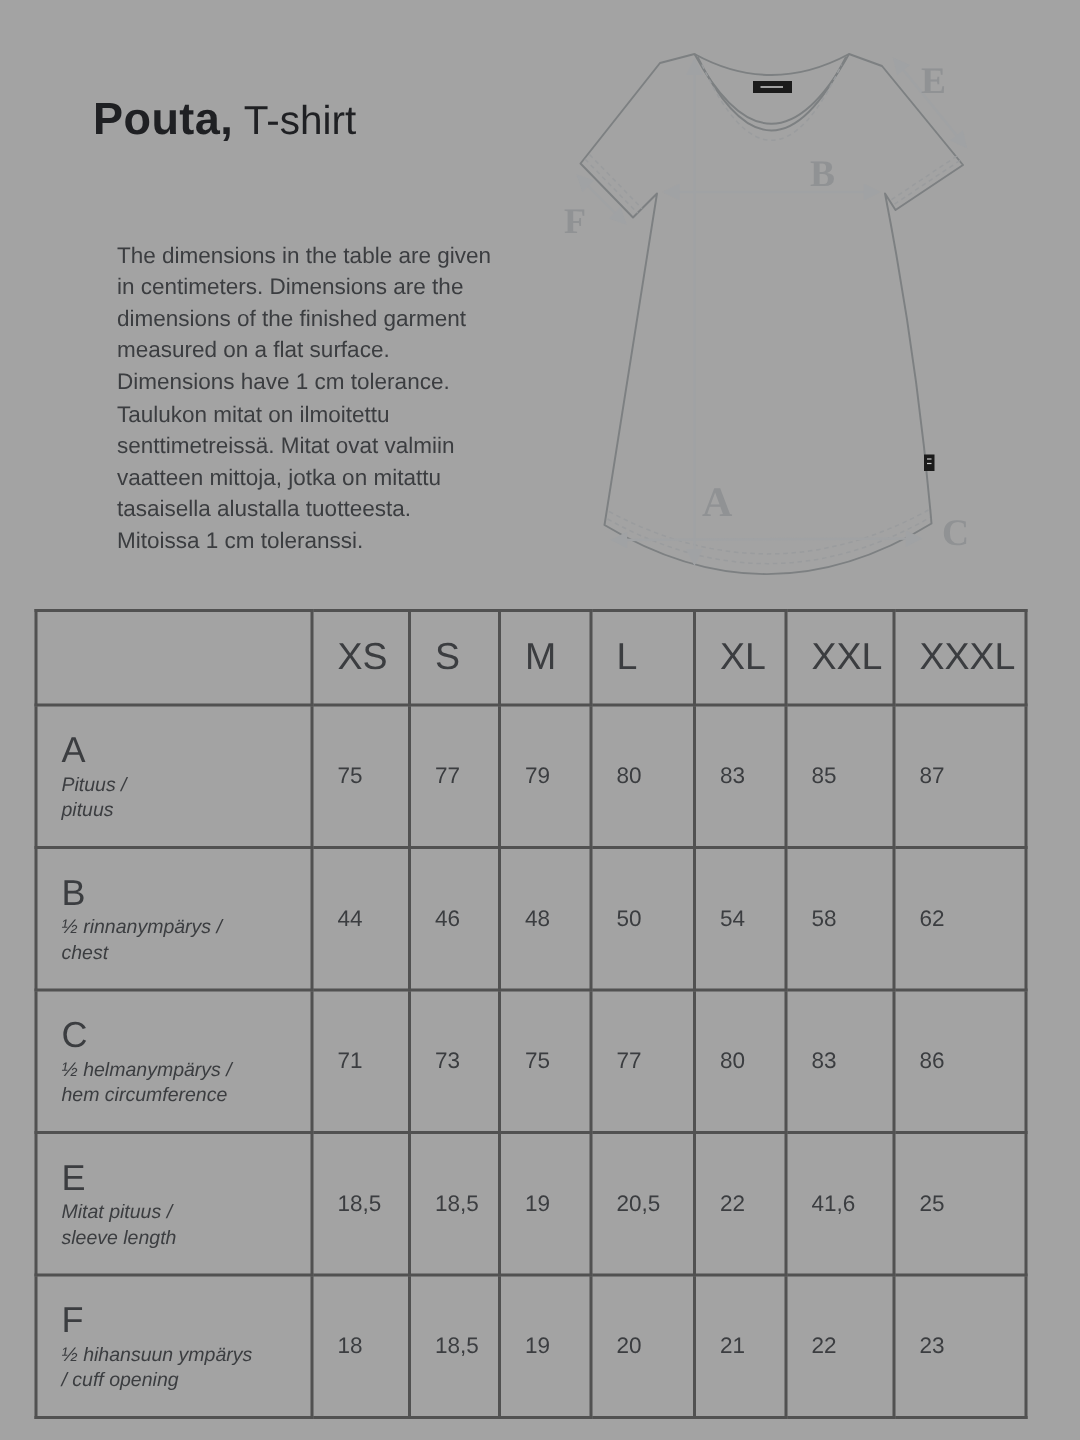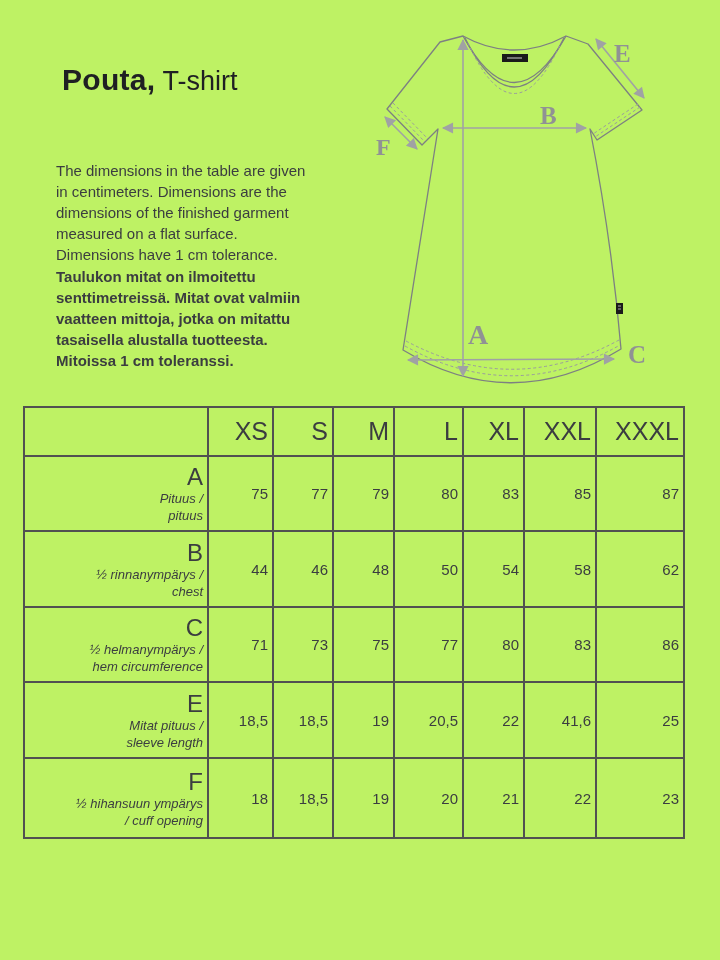--- a/index.html
+++ b/index.html
@@ -1,36 +1,36 @@
 <!DOCTYPE html>
 <html><head>
 <meta charset="utf-8">
 <style>
   html,body{margin:0;padding:0;background:#fff;}
   .page{
-    position:relative;width:720px;height:960px;background:#bef264;
+    position:relative;width:720px;height:960px;background:#a3a3a3;
     font-family:"Liberation Sans",sans-serif;color:#3b3d40;overflow:hidden;
   }
   .title{position:absolute;left:62px;top:63px;color:#1f2023;white-space:nowrap;}
   .t-bold{font-size:30px;font-weight:800;letter-spacing:.3px;}
   .t-light{font-size:27px;font-weight:400;margin-left:7px;}
   .intro{
-    position:absolute;left:56px;width:300px;
+    position:absolute;left:78px;width:300px;
     font-size:15px;line-height:21px;white-space:pre-line;color:#3b3d40;
   }
   .intro.en{top:160px;}
-  .intro.fi{top:266px;font-weight:bold;}
+  .intro.fi{top:266px;}
   .diagram{position:absolute;left:370px;top:12px;}
   table.sizes{
     position:absolute;left:23px;top:406px;width:660px;
     border-collapse:collapse;table-layout:fixed;
   }
   table.sizes td{
-    border:2px solid #515151;text-align:right;vertical-align:middle;
-    padding:4px;color:#3b3d40;overflow:hidden;
+    border:2px solid #515151;text-align:left;vertical-align:middle;
+    padding:16px;color:#3b3d40;overflow:hidden;
   }
   tr.head{height:49px;}
   tr.head td{font-size:25px;}
   tr.r0{height:75px;} tr.r1{height:76px;} tr.r2{height:75px;}
   tr.r3{height:76px;} tr.r4{height:80px;}
   td.val{font-size:15px;}
   .letter{font-size:24px;line-height:27px;}
   .sub{font-size:13px;line-height:17px;font-style:italic;}
 </style>
 </head>

